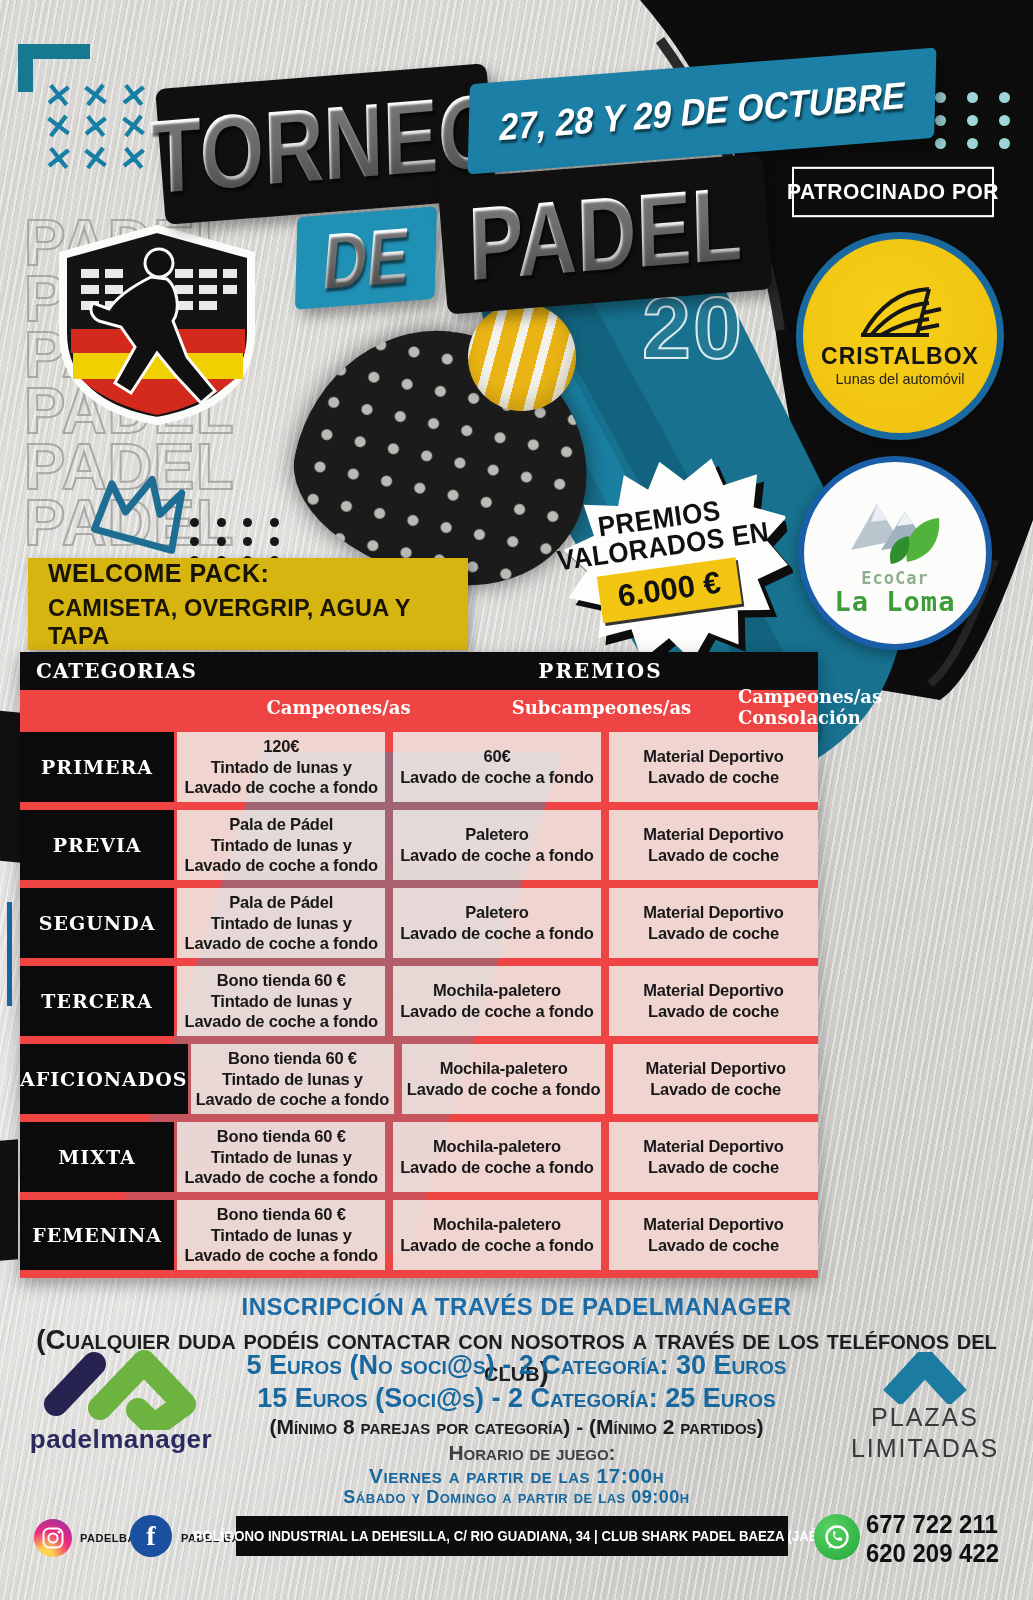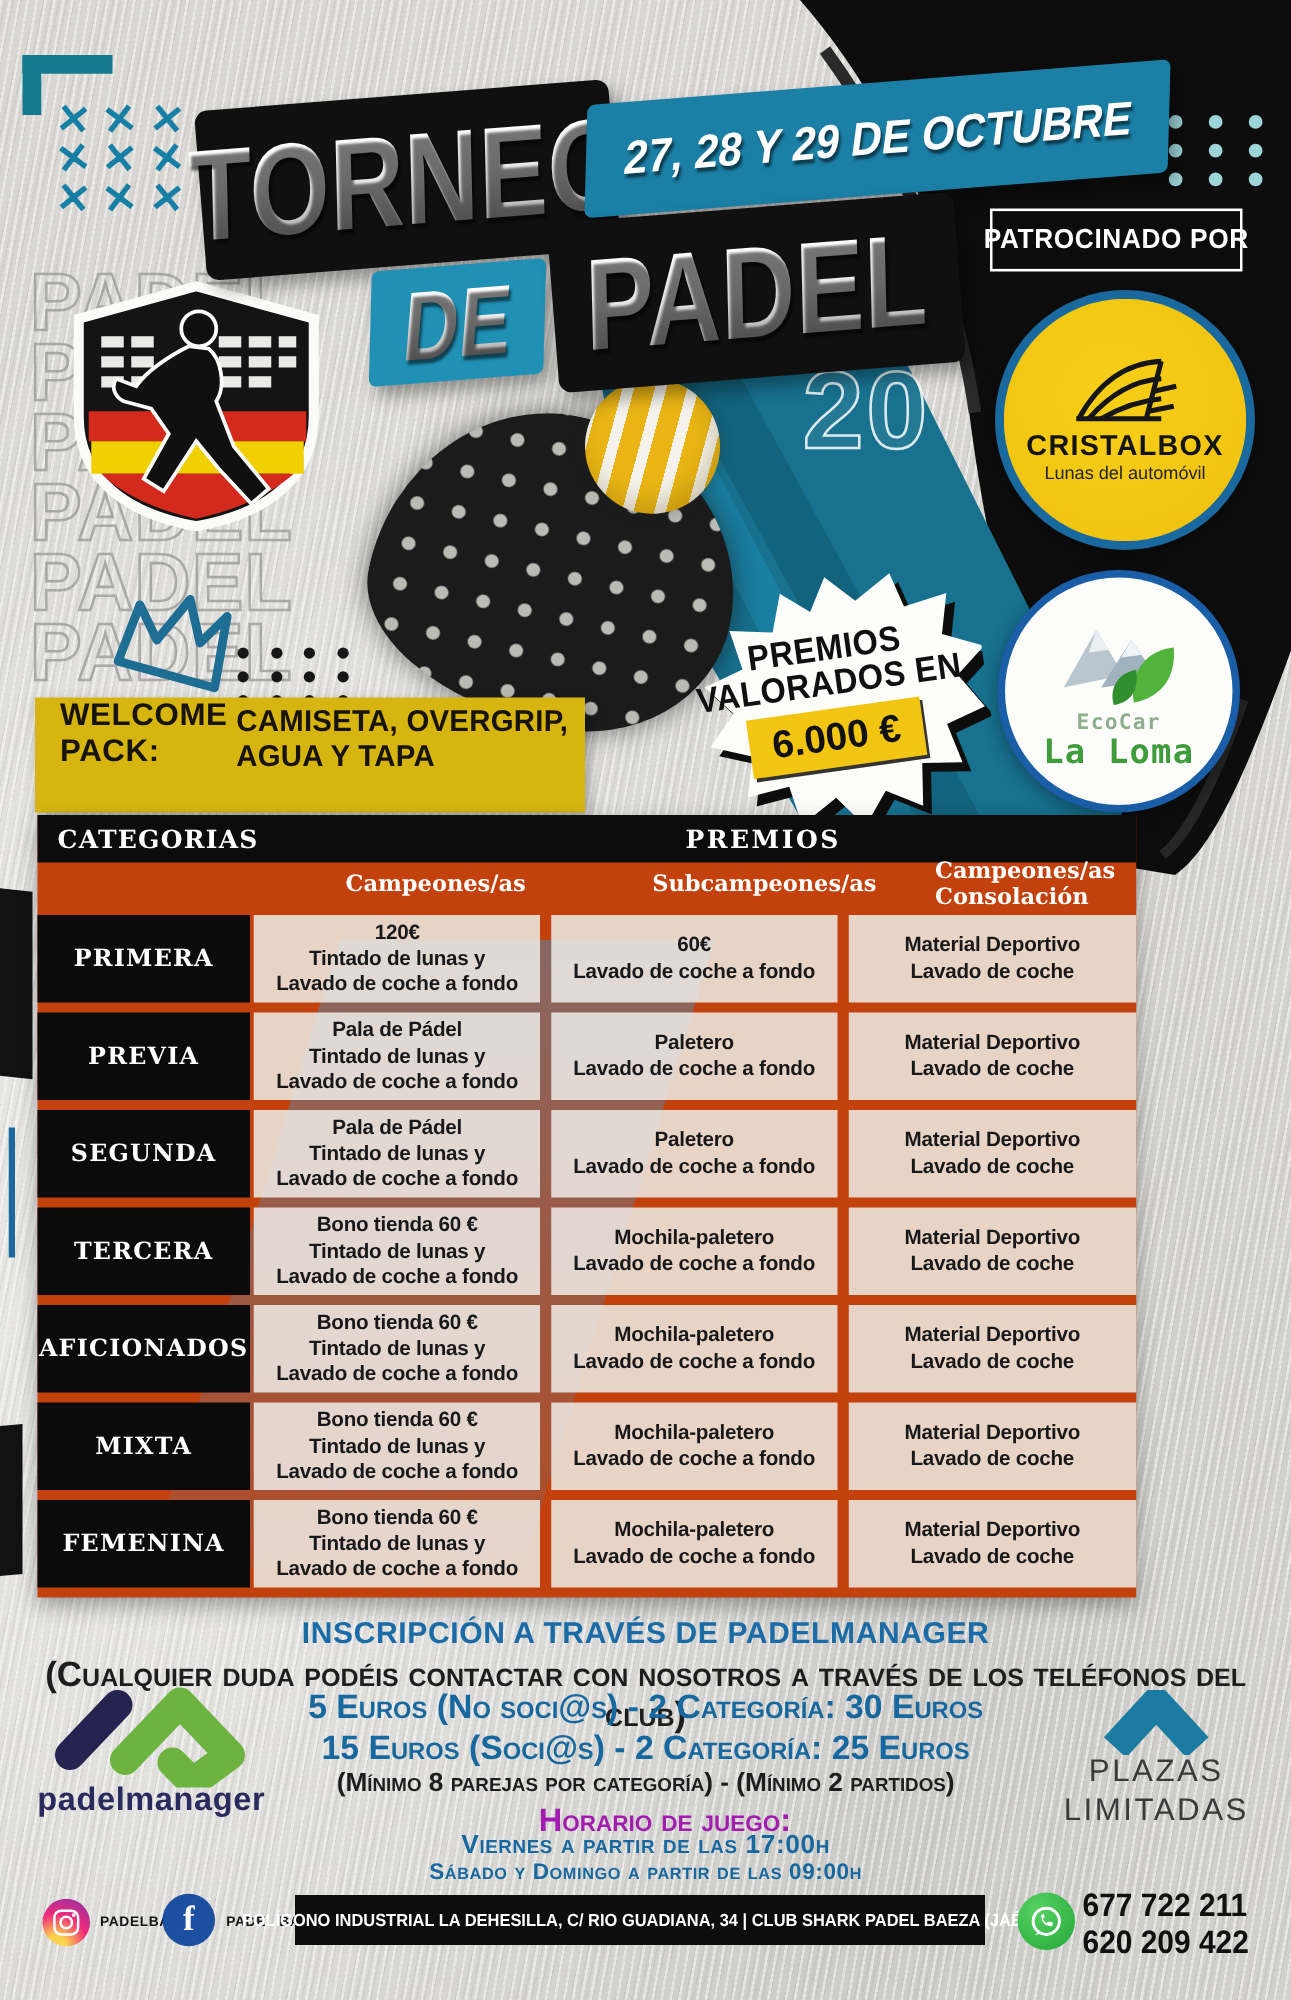--- a/index.html
+++ b/index.html
@@ -71,26 +71,26 @@
     box-shadow:0 4px 14px rgba(0,0,0,.35);}
   .c-ecocar .l1{font-family:"DejaVu Sans Mono",monospace;font-weight:700;font-size:17px;color:#8fae8e;letter-spacing:1px;margin-top:2px;}
   .c-ecocar .l2{font-family:"DejaVu Sans Mono",monospace;font-weight:700;font-size:27px;color:#3f9c3a;letter-spacing:1px;line-height:1;}
   
   .burst{z-index:12;left:540px;top:452px;width:250px;height:215px;transform:rotate(-8deg);}
   .burst .inner{position:absolute;inset:0;display:flex;flex-direction:column;align-items:center;justify-content:center;}
   .burst .bl{font-weight:900;font-size:26px;color:#101010;line-height:1.05;letter-spacing:.5px;transform:scaleY(1.08);}
   .burst .amt{margin-top:7px;background:#f3c513;padding:5px 18px 6px;font-weight:900;font-size:31px;color:#111;
     box-shadow:2px 3px 0 rgba(0,0,0,.8);}
   .welcome{z-index:12;left:28px;top:558px;width:440px;height:92px;background:#d7b511;
-    display:flex;flex-direction:row;justify-content:flex-end;padding-left:20px;box-sizing:border-box;
+    display:flex;flex-direction:column;justify-content:flex-end;padding-left:20px;box-sizing:border-box;
     color:#181405;font-weight:800;box-shadow:3px 4px 10px rgba(0,0,0,.3);}
   .welcome .w1{font-size:25px;letter-spacing:.5px;}
   .welcome .w2{font-size:24px;letter-spacing:.2px;margin-top:6px;transform:scaleX(.98);transform-origin:left;}
   
-  .ptable{z-index:13;left:30px;top:652px;width:879px;background:#c2410c;box-shadow:0 6px 16px rgba(0,0,0,.35);}
+  .ptable{z-index:13;left:20px;top:652px;width:798px;background:#ef4444;box-shadow:0 6px 16px rgba(0,0,0,.35);}
   .thead{position:relative;height:38px;background:#0c0c0c;z-index:2;}
   .thead .hc{position:absolute;left:16px;top:0;height:38px;display:flex;align-items:center;
     color:#fff;font-weight:900;font-size:20px;letter-spacing:1px;font-family:"DejaVu Serif",serif;}
   .thead .hp{position:absolute;left:188px;width:785px;top:0;height:38px;display:flex;align-items:center;justify-content:center;
     color:#fff;font-weight:900;font-size:20px;letter-spacing:2px;font-family:"DejaVu Serif",serif;}
   .tsub{position:relative;height:34px;z-index:2;}
   .tsub span{position:absolute;top:0;height:34px;display:flex;align-items:center;justify-content:center;
     color:#fff;font-weight:700;font-size:18px;font-family:"DejaVu Serif",serif;}
   .tsub .s1{left:192px;width:253px;} .tsub .s2{left:455px;width:253px;} .tsub .s3{left:718px;width:255px;}
   .rows{position:relative;padding-bottom:8px;}
@@ -103,21 +103,21 @@
   .cell{width:253px;background:rgba(238,237,233,.85);display:flex;flex-direction:column;align-items:center;justify-content:center;
     font-weight:700;font-size:16.5px;line-height:1.27;color:#181818;letter-spacing:-.2px;text-align:center;}
   .cell.last{width:255px;}
   
   .reg{z-index:14;left:0;right:0;text-align:center;}
   .r-title{top:1293px;font-weight:800;font-size:24px;color:#1a6ba6;letter-spacing:.5px;}
   .r-note{top:1324px;font-weight:800;font-size:28px;color:#1d1d1d;font-variant:small-caps;}
   .r-p1{top:1350px;font-weight:800;font-size:27px;color:#17689f;font-variant:small-caps;}
   .r-p2{top:1383px;font-weight:800;font-size:27px;color:#17689f;font-variant:small-caps;}
   .r-min{top:1415px;font-weight:800;font-size:21px;color:#1d1d1d;font-variant:small-caps;}
-  .r-hor{top:1441px;font-weight:800;font-size:26px;color:#a21caf;font-variant:small-caps;padding-left:31px;}
+  .r-hor{top:1441px;font-weight:800;font-size:21px;color:#404040;font-variant:small-caps;padding-left:31px;}
   .r-s1{top:1464px;font-weight:800;font-size:21px;color:#17689f;font-variant:small-caps;letter-spacing:.5px;}
   .r-s2{top:1487px;font-weight:800;font-size:18px;color:#17689f;font-variant:small-caps;letter-spacing:.5px;}
   
   .pm-word{z-index:14;left:26px;top:1424px;width:190px;text-align:center;font-weight:700;font-size:26px;color:#2b2a5e;letter-spacing:.5px;}
   .plazas{z-index:14;left:840px;top:1402px;width:170px;text-align:center;color:#3a3a3a;font-size:25px;letter-spacing:2px;line-height:1.25;}
   .foot-label{z-index:14;font-weight:800;font-size:11px;color:#141414;letter-spacing:.5px;}
   .addr{z-index:14;left:236px;top:1516px;width:552px;height:40px;background:#0d0d0d;display:flex;align-items:center;justify-content:center;}
   .addr span{color:#fff;font-weight:700;font-size:14px;transform:scaleX(.94);white-space:nowrap;}
   .phones{z-index:14;left:866px;top:1510px;font-weight:800;font-size:26px;color:#101010;line-height:1.12;transform:scaleX(.92);transform-origin:left;white-space:nowrap;}
   .icn{z-index:14;border-radius:50%;display:flex;align-items:center;justify-content:center;}

